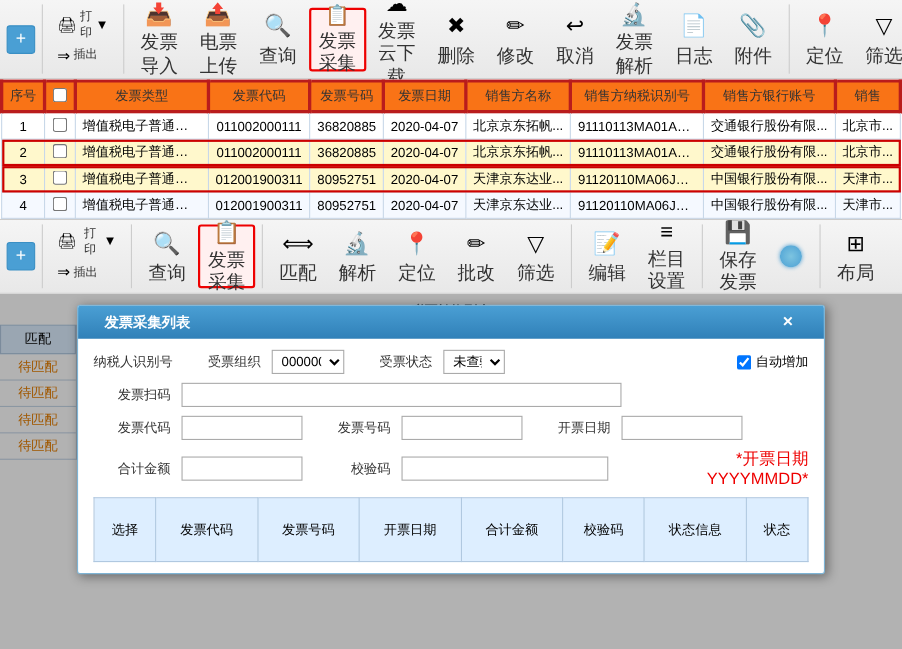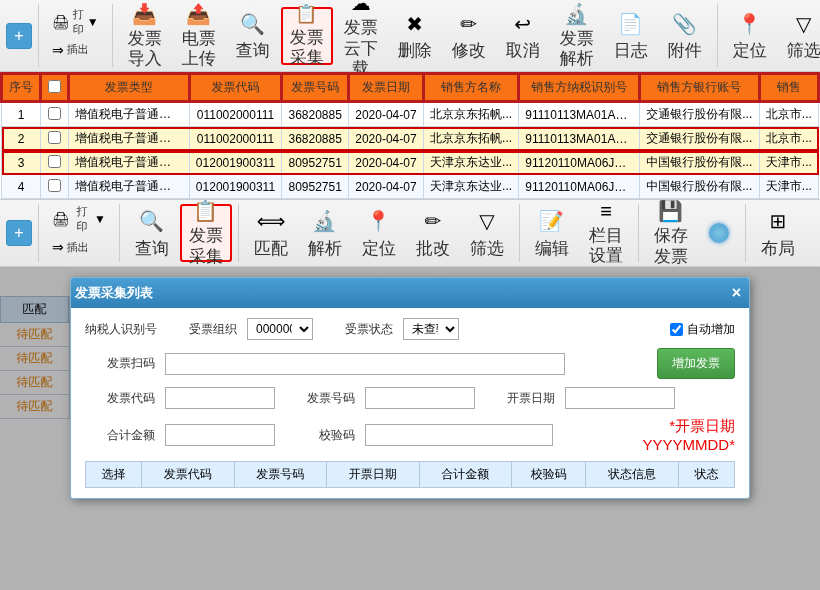--- a/index.html
+++ b/index.html
@@ -174,21 +174,21 @@
     .modal {
       background: #fff;
       border: 1px solid #7eb4d5;
       border-radius: 3px;
       width: 680px;
       box-shadow: 2px 2px 10px rgba(0,0,0,0.4);
     }
     .modal-header {
       background: linear-gradient(to bottom, #4a9fd4, #3080b8);
       color: white;
-      padding: 6px 4px;
+      padding: 6px 24px;
       display: flex;
       justify-content: space-between;
       align-items: center;
       border-radius: 2px 2px 0 0;
     }
     .modal-header-title { font-size: 13px; font-weight: bold; }
     .modal-close {
       color: white;
       cursor: pointer;
       font-size: 16px;
@@ -227,21 +227,21 @@
     }
     .modal-table {
       width: 100%;
       border-collapse: collapse;
       font-size: 12px;
       margin-top: 6px;
     }
     .modal-table th {
       background: #ddeeff;
       border: 1px solid #b0c8e0;
-      padding: 4px 6px;
+      padding: 20px 6px;
       text-align: center;
       font-weight: normal;
     }
     .btn-add-invoice {
       background: linear-gradient(to bottom, #5cb85c, #449944);
       color: white;
       border: 1px solid #3a8833;
       padding: 6px 14px;
       border-radius: 3px;
       cursor: pointer;
@@ -525,23 +525,20 @@
               <label class="checkbox-inline">
                 <input type="checkbox" checked="" style="">
                 <span>自动增加</span>
               </label>
             </div>
           </div>
 
           <div class="modal-row">
             <span class="modal-label">发票扫码</span>
             <input class="modal-input" style="width: 400px;">
-            <div style="flex:1;display:flex;justify-content:flex-end;">
-              <button class="btn-add-invoice">增加发票</button>
-            </div>
           </div>
 
           <div class="modal-row">
             <span class="modal-label">发票代码</span>
             <input class="modal-input" style="width: 110px;">
             <span class="modal-label">发票号码</span>
             <input class="modal-input" style="width: 110px;">
             <span class="modal-label">开票日期</span>
             <input class="modal-input" style="width: 110px;">
           </div>

